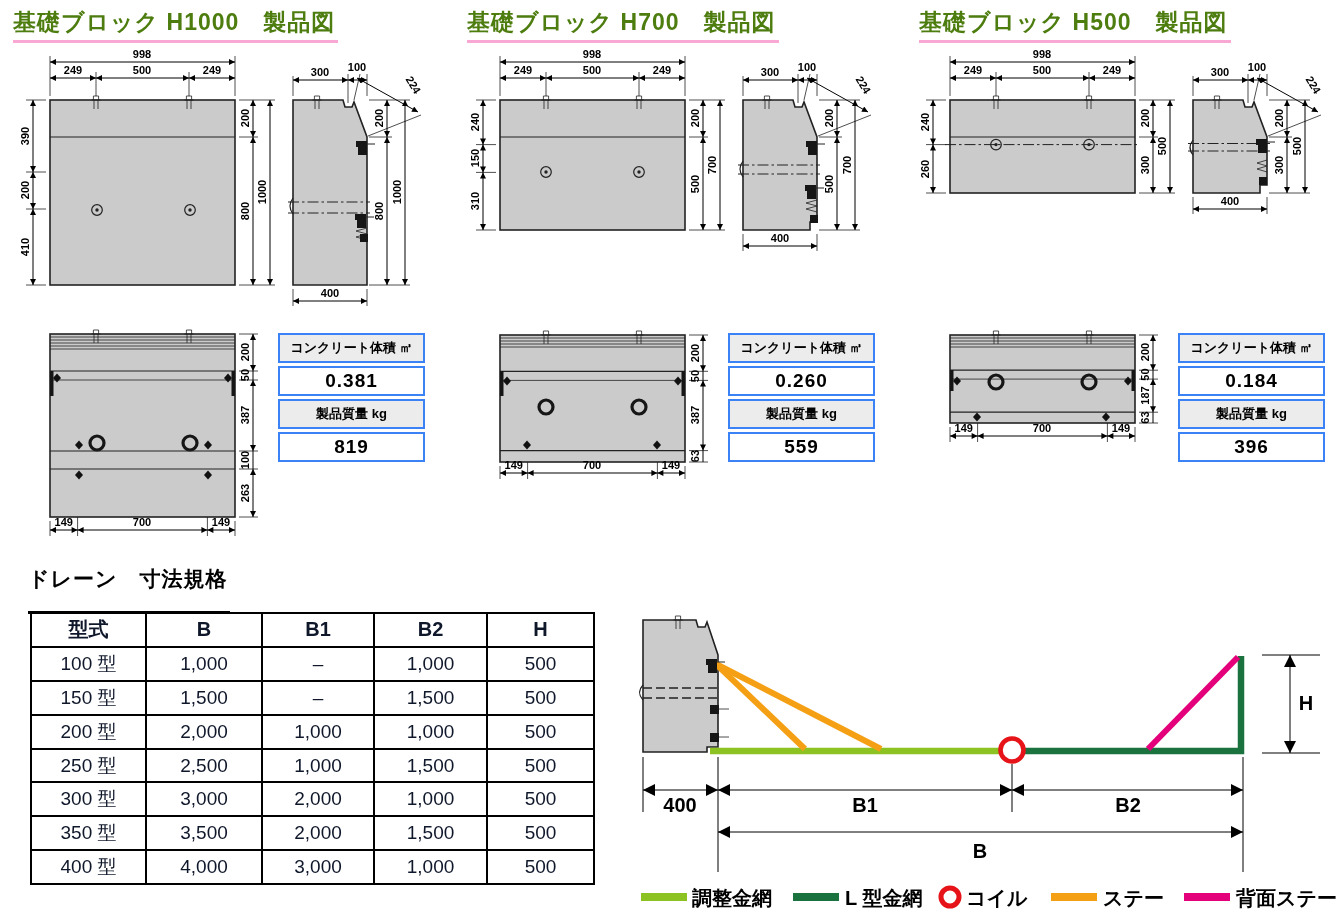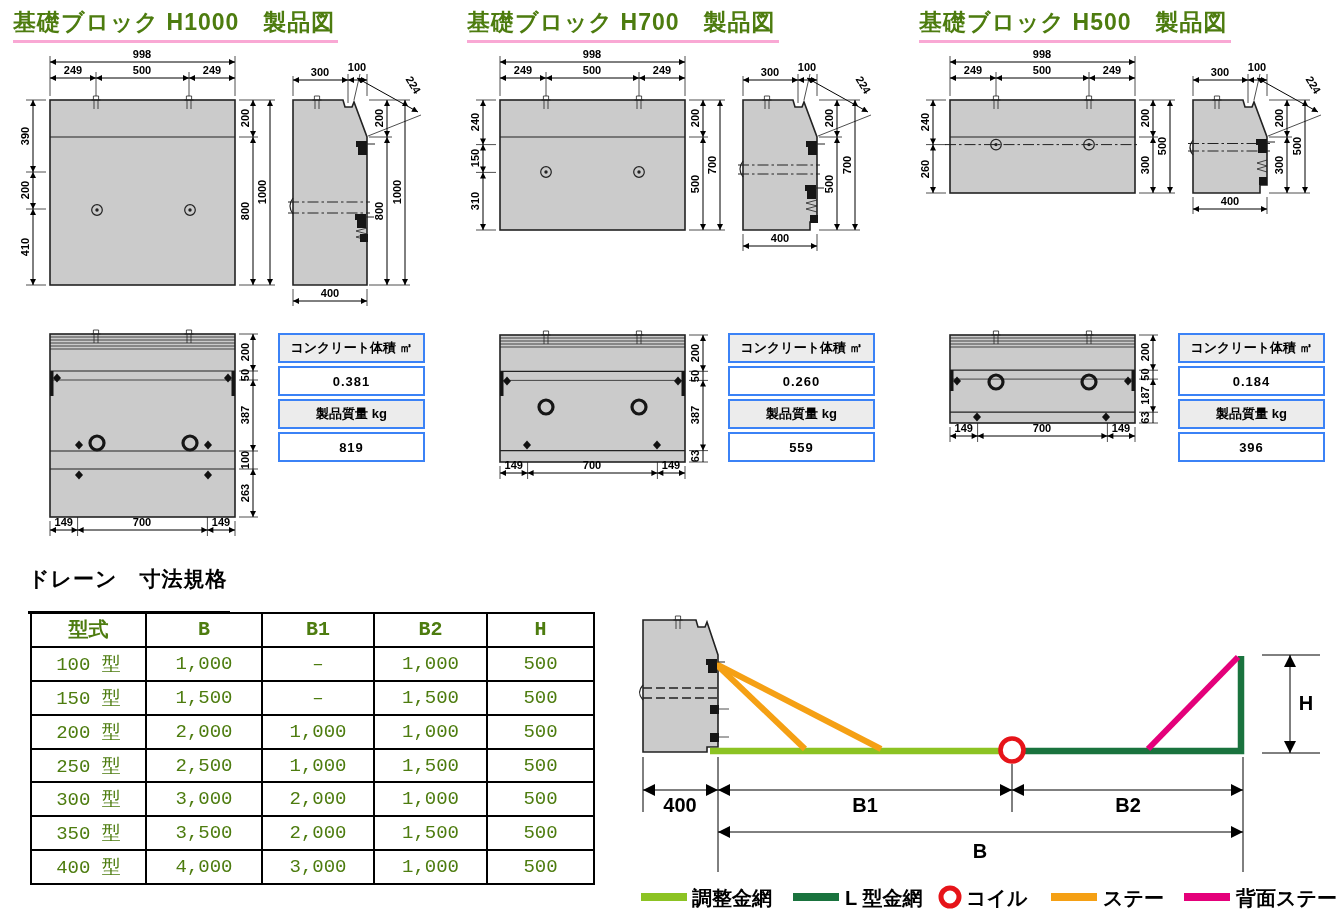--- a/index.html
+++ b/index.html
@@ -17,24 +17,24 @@
   .cl{stroke:#222;stroke-width:1;stroke-dasharray:11 3 2.5 3;fill:none;}
   .dsh{stroke:#222;stroke-width:1.4;stroke-dasharray:9 4;fill:none;}
   .dt{font:bold 11px "Liberation Sans",sans-serif;fill:#000;text-anchor:middle;}
   .dtb{font:bold 20px "Liberation Sans",sans-serif;fill:#000;text-anchor:middle;}
   .lg{font:bold 20px "Liberation Sans",sans-serif;fill:#000;}
   .hk{fill:#161616;}
   .spec{position:absolute;top:333px;width:147px;}
   .spec>div{box-sizing:border-box;border:2px solid #3b82f6;height:30px;margin-bottom:3px;
             display:flex;align-items:center;justify-content:center;background:#fff;}
   .spec-h{background:#ececec !important;font-weight:bold;font-size:13px;}
-  .spec-v{font-size:13px;font-weight:bold;letter-spacing:1px;}
+  .spec-v{font-size:19px;font-weight:bold;letter-spacing:1px;}
   table.drain{position:absolute;left:30px;top:612px;border-collapse:collapse;table-layout:fixed;}
   table.drain th,table.drain td{border:2.5px solid #000;text-align:center;height:31.9px;
-       font-size:19px;padding:0;background:#fff;color:#4d7c0f;font-family:Liberation Mono, monospace;}
+       font-size:19px;padding:0;background:#fff;color:#0f172a;}
   table.drain th{font-weight:bold;font-size:20px;}
 </style>
 </head>
 <body>
 
 <div id="sheet">
 
   <div class="pt" style="left:13px;top:7px">基礎ブロック H1000　製品図</div>
   <div class="pt" style="left:467px;top:7px">基礎ブロック H700　製品図</div>
   <div class="pt" style="left:919px;top:7px">基礎ブロック H500　製品図</div>

